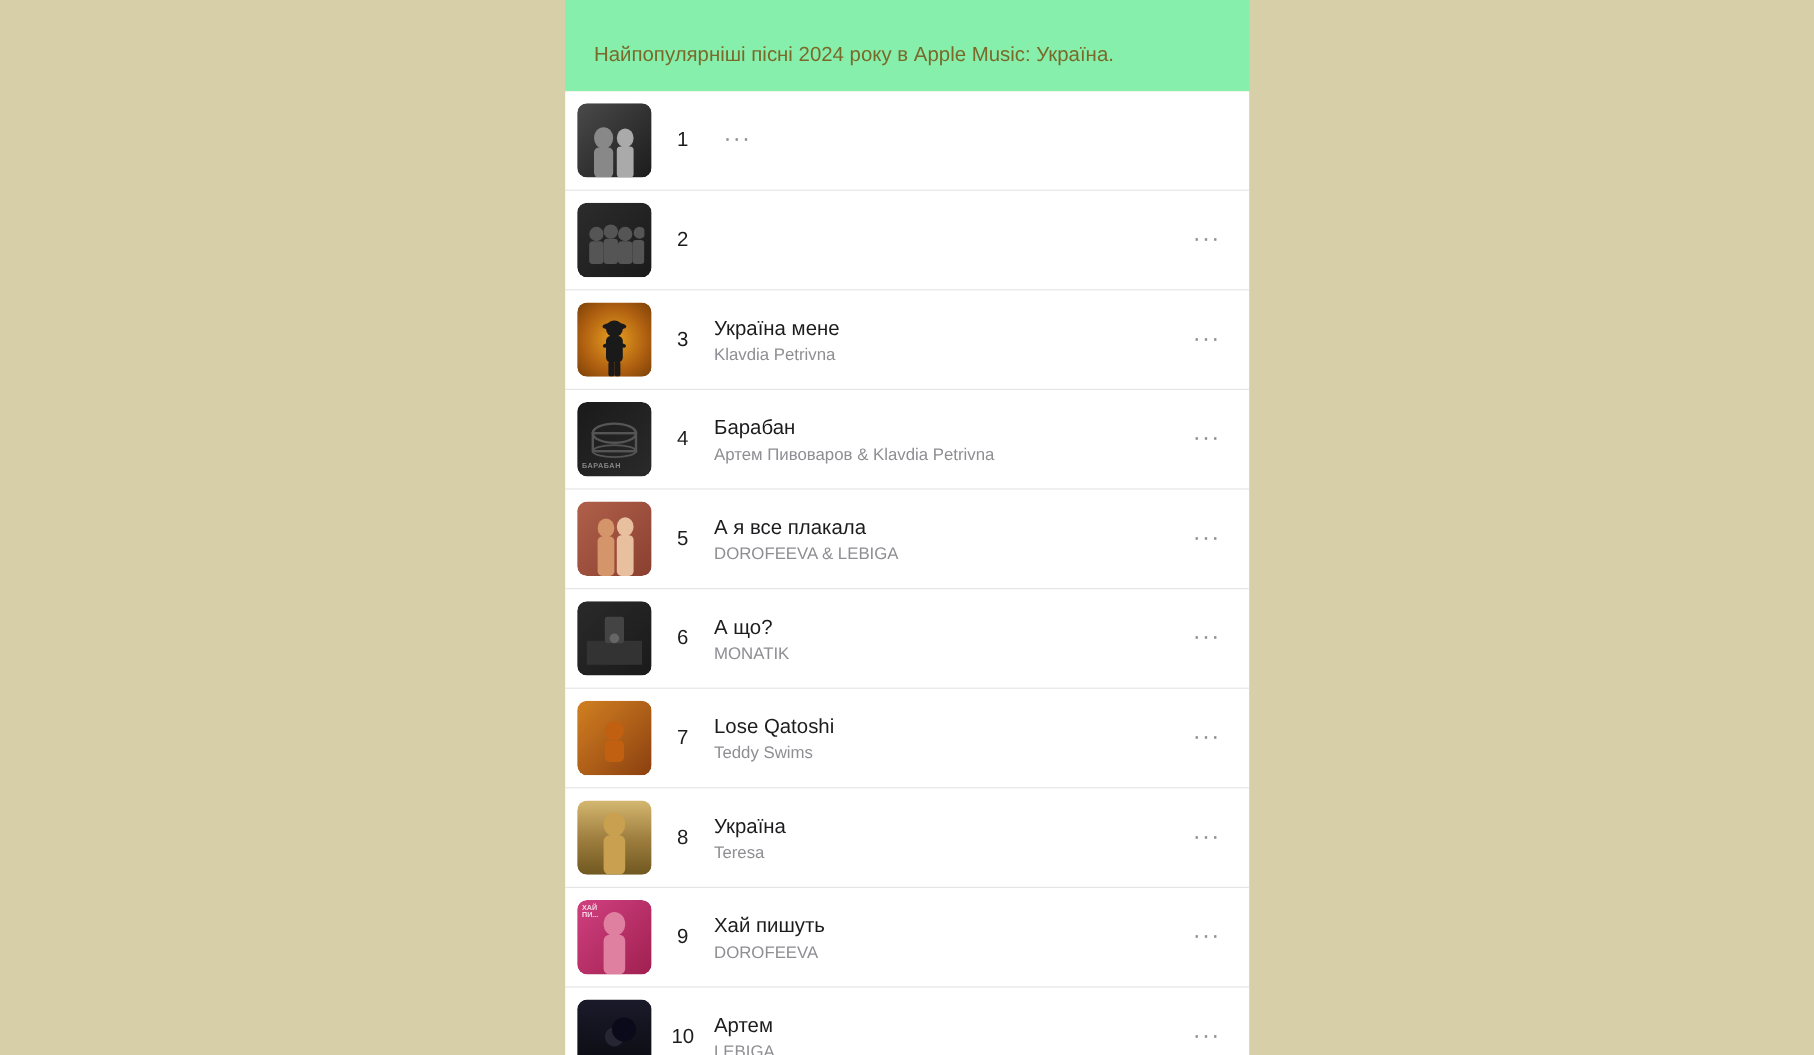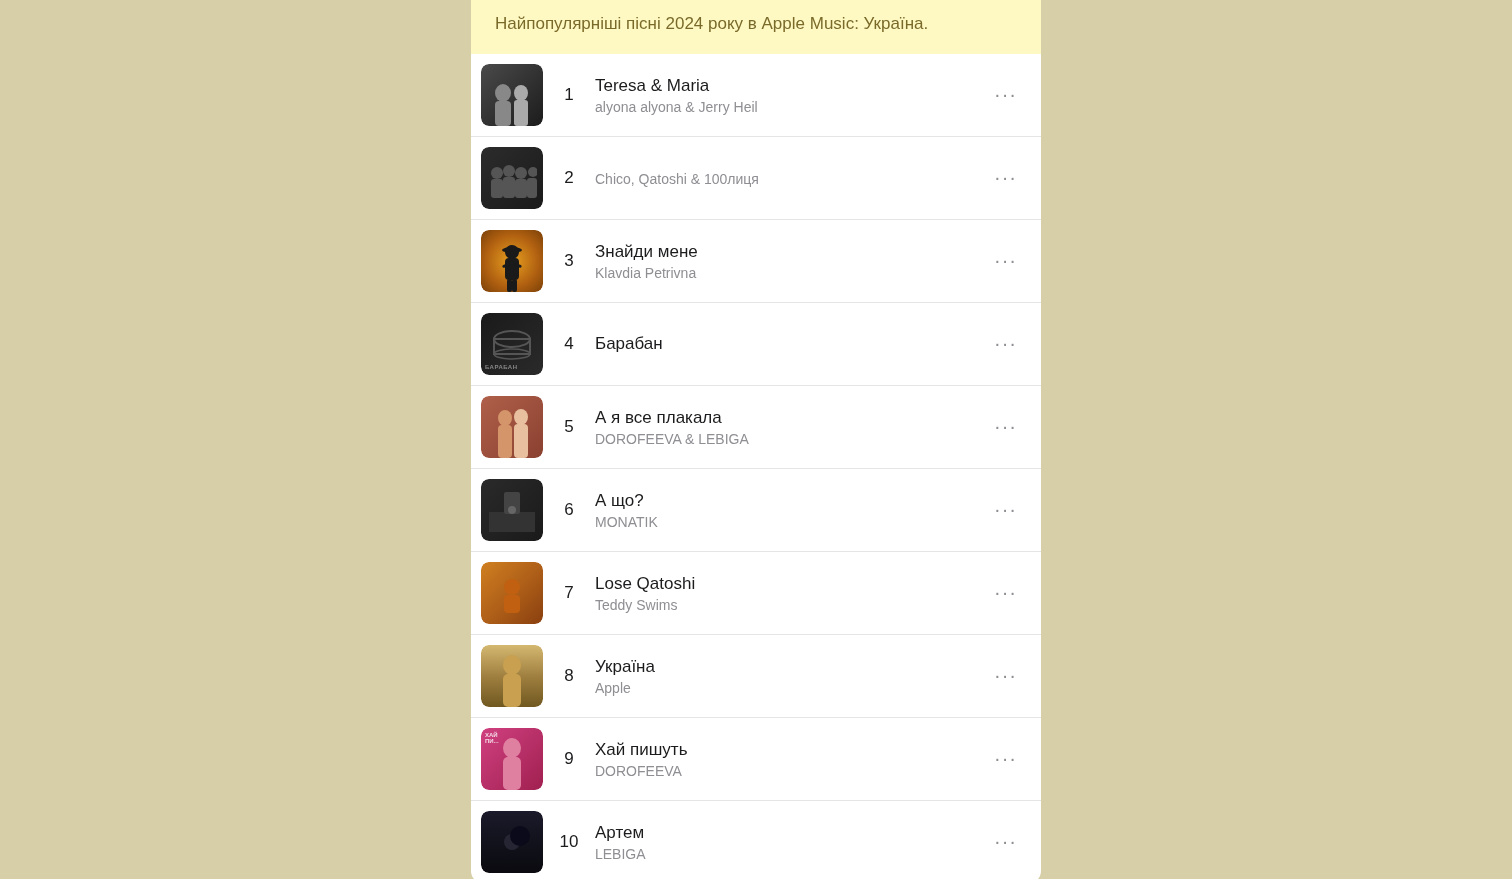--- a/index.html
+++ b/index.html
@@ -9,22 +9,22 @@
       display: flex;
       justify-content: center;
       align-items: flex-start;
       font-family: -apple-system, BlinkMacSystemFont, 'Helvetica Neue', Arial, sans-serif;
     }
     .container {
       width: 570px;
       margin: 0 auto;
     }
     .header {
-      background-color: #fef9c3;
-      padding: 12px 24px 18px 24px;
+      background-color: #86efac;
+      padding: 34px 24px 18px 24px;
       border-radius: 0;
     }
     .header-text {
       color: #7a6a2a;
       font-size: 17px;
       line-height: 1.4;
       font-weight: 400;
     }
     .list {
       background: #fff;
@@ -95,82 +95,78 @@
       <div style="width:62px;height:62px;border-radius:8px;background:linear-gradient(135deg,#4a4a4a,#1c1c1c);display:flex;align-items:flex-end;justify-content:center;overflow:hidden;position:relative;">
     <svg width="62" height="45" viewBox="0 0 62 45" style="position:absolute;bottom:0;">
       <ellipse cx="22" cy="12" rx="8" ry="9" fill="#888"></ellipse>
       <rect x="14" y="20" width="16" height="25" rx="4" fill="#888"></rect>
       <ellipse cx="40" cy="12" rx="7" ry="8" fill="#aaa"></ellipse>
       <rect x="33" y="19" width="14" height="26" rx="3" fill="#aaa"></rect>
     </svg>
   </div>
     </div>
     <span class="track-number">1</span>
-    <div class="track-info">
-      <div class="track-title">Teresa &amp; Maria</div>
-      <div class="track-artist">alyona alyona &amp; Jerry Heil</div>
-    </div>
     <span class="more-btn">···</span>
   </div>
       <div class="list-item">
     <div class="art-figure">
       <div style="width:62px;height:62px;border-radius:8px;background:linear-gradient(135deg,#2c2c2c,#1a1a1a);display:flex;align-items:center;justify-content:center;overflow:hidden;">
     <svg width="50" height="40" viewBox="0 0 50 40">
       <circle cx="10" cy="15" r="6" fill="#555"></circle>
       <circle cx="22" cy="13" r="6" fill="#555"></circle>
       <circle cx="34" cy="15" r="6" fill="#555"></circle>
       <circle cx="46" cy="14" r="5" fill="#555"></circle>
       <rect x="4" y="21" width="12" height="19" rx="3" fill="#555"></rect>
       <rect x="16" y="19" width="12" height="21" rx="3" fill="#555"></rect>
       <rect x="28" y="21" width="12" height="19" rx="3" fill="#555"></rect>
       <rect x="40" y="20" width="10" height="20" rx="3" fill="#555"></rect>
     </svg>
   </div>
     </div>
     <span class="track-number">2</span>
     <div class="track-info">
-      <div class="track-artist">Chico, Qatoshi &amp; 100лиця</div>
     </div>
     <span class="more-btn">···</span>
   </div>
       <div class="list-item">
     <div class="art-figure">
       <div style="width:62px;height:62px;border-radius:8px;background:radial-gradient(ellipse at center,#e8a020 0%,#b06010 60%,#7a4008 100%);display:flex;align-items:flex-end;justify-content:center;overflow:hidden;position:relative;">
     <svg width="30" height="50" viewBox="0 0 30 50" style="position:absolute;bottom:0;">
       <ellipse cx="15" cy="8" rx="10" ry="3" fill="#1a1a1a"></ellipse>
       <ellipse cx="15" cy="10" rx="7" ry="7" fill="#1a1a1a"></ellipse>
       <rect x="8" y="16" width="14" height="22" rx="4" fill="#1a1a1a"></rect>
       <rect x="5" y="22" width="8" height="3" rx="2" fill="#1a1a1a" transform="rotate(-20,9,23)"></rect>
       <rect x="17" y="22" width="8" height="3" rx="2" fill="#1a1a1a" transform="rotate(20,21,23)"></rect>
       <rect x="10" y="37" width="5" height="13" rx="2" fill="#1a1a1a"></rect>
       <rect x="15" y="37" width="5" height="13" rx="2" fill="#1a1a1a"></rect>
     </svg>
   </div>
     </div>
     <span class="track-number">3</span>
     <div class="track-info">
-      <div class="track-title">Знайди мене</div>
+      <div class="track-title">Україна мене</div>
       <div class="track-artist">Klavdia Petrivna</div>
     </div>
     <span class="more-btn">···</span>
   </div>
       <div class="list-item">
     <div class="art-figure">
       <div style="width:62px;height:62px;border-radius:8px;background:linear-gradient(135deg,#1a1a1a,#2a2a2a);display:flex;align-items:center;justify-content:center;overflow:hidden;position:relative;">
     <svg width="50" height="40" viewBox="0 0 50 40">
       <ellipse cx="25" cy="15" rx="18" ry="8" fill="none" stroke="#555" stroke-width="2"></ellipse>
       <rect x="7" y="15" width="36" height="15" fill="none" stroke="#555" stroke-width="2"></rect>
       <ellipse cx="25" cy="30" rx="18" ry="5" fill="none" stroke="#555" stroke-width="1.5"></ellipse>
     </svg>
     <span style="position:absolute;bottom:5px;left:4px;font-size:6px;color:#888;font-weight:700;letter-spacing:0.5px;">БАРАБАН</span>
   </div>
     </div>
     <span class="track-number">4</span>
     <div class="track-info">
       <div class="track-title">Барабан</div>
+      <div class="track-artist">Артем Пивоваров &amp; Klavdia Petrivna</div>
     </div>
     <span class="more-btn">···</span>
   </div>
       <div class="list-item">
     <div class="art-figure">
       <div style="width:62px;height:62px;border-radius:8px;background:linear-gradient(135deg,#b0604a,#8a4030);display:flex;align-items:flex-end;justify-content:center;overflow:hidden;">
     <svg width="50" height="52" viewBox="0 0 50 52">
       <ellipse cx="18" cy="12" rx="7" ry="8" fill="#d4956a"></ellipse>
       <rect x="11" y="19" width="14" height="33" rx="4" fill="#d4956a"></rect>
       <ellipse cx="34" cy="11" rx="7" ry="8" fill="#e8c0a0"></ellipse>
@@ -223,21 +219,21 @@
       <div style="width:62px;height:62px;border-radius:8px;background:linear-gradient(to bottom,#d4b870,#a08040,#705820);display:flex;align-items:flex-end;justify-content:center;overflow:hidden;">
     <svg width="40" height="55" viewBox="0 0 40 55">
       <ellipse cx="20" cy="13" rx="9" ry="10" fill="#c8a050"></ellipse>
       <rect x="11" y="22" width="18" height="33" rx="5" fill="#c8a050"></rect>
     </svg>
   </div>
     </div>
     <span class="track-number">8</span>
     <div class="track-info">
       <div class="track-title">Україна</div>
-      <div class="track-artist">Apple</div>
+      <div class="track-artist">Teresa</div>
     </div>
     <span class="more-btn">···</span>
   </div>
       <div class="list-item">
     <div class="art-figure">
       <div style="width:62px;height:62px;border-radius:8px;background:linear-gradient(135deg,#d04080,#a02050);display:flex;align-items:flex-end;justify-content:center;overflow:hidden;position:relative;">
     <svg width="40" height="55" viewBox="0 0 40 55">
       <ellipse cx="20" cy="13" rx="9" ry="10" fill="#e080a0"></ellipse>
       <rect x="11" y="22" width="18" height="33" rx="5" fill="#e080a0"></rect>
     </svg>

